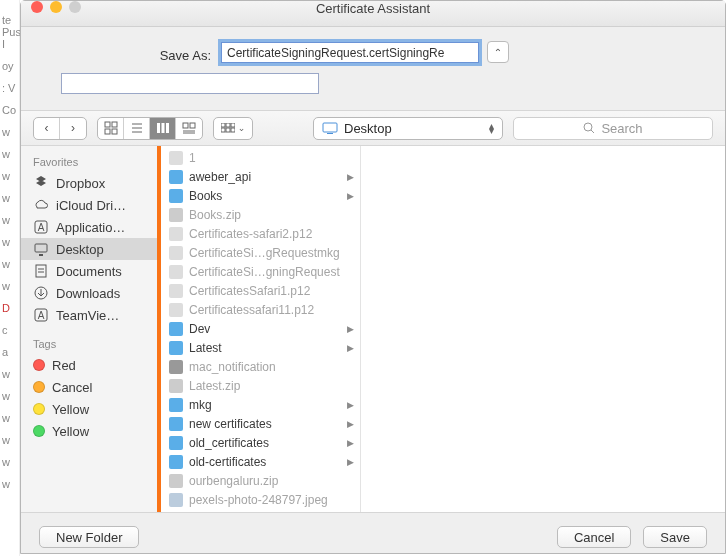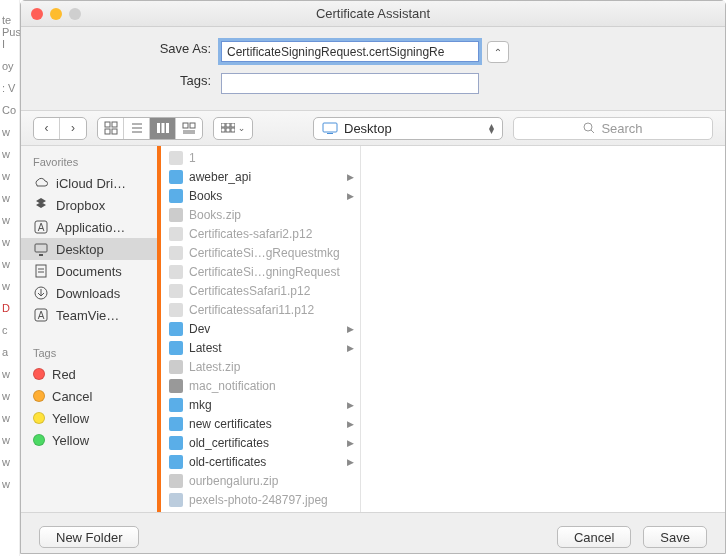--- a/index.html
+++ b/index.html
@@ -31,22 +31,21 @@
     width: 706px; height: 554px;
     background: #efefef;
     border: 1px solid #b6b6b6;
     border-radius: 5px 5px 0 0;
     display: flex;
     flex-direction: column;
   }
   .titlebar {
     height: 26px;
     display: flex;
-    align-items: center;
-    padding: 8px 10px;
+    padding: 0 10px;
     border-bottom: 1px solid #d0d0d0;
     background: linear-gradient(#f4f4f4,#e6e6e6);
     position: relative;
   }
   .traffic {
     display: flex;
     gap: 7px;
   }
   .traffic span {
     width: 12px; height: 12px; border-radius: 50%;
@@ -60,21 +59,21 @@
     left: 0; right: 0;
     text-align: center;
     font-size: 13px;
     color: #404040;
   }
   .form-area {
     padding: 14px 40px 6px 40px;
   }
   .form-row {
     display: flex;
-    align-items: flex-start;
+    align-items: flex-end;
     margin-bottom: 10px;
   }
   .form-label {
     width: 160px;
     text-align: right;
     padding-right: 10px;
     color: #333;
     font-size: 13px;
   }
   .form-input {
@@ -270,21 +269,20 @@
 
   <div class="form-area">
     <div class="form-row">
       <div class="form-label">Save As:</div>
       <input class="form-input focused" value="CertificateSigningRequest.certSigningRe" style="">
       <div class="expand-btn">
         <span>⌃</span>
       </div>
     </div>
     <div class="form-row">
-      <div class="form-label">Tags:</div>
       <input class="form-input" value="" style="">
     </div>
   </div>
 
   <div class="toolbar">
     <div class="seg">
       <div class="btn">
           <span>‹</span>
         </div>
       <div class="btn">
@@ -357,32 +355,32 @@
     </div>
   </div>
 
   <div class="body-area">
     <div class="sidebar">
       <div class="side-header">Favorites</div>
       <div id="fav-list">
           <div class="side-item">
             <span class="side-icon">
               <svg width="16" height="16">
+                <path d="M3 4 L8 1 L13 4 L8 7 Z M3 8 L8 5 L13 8 L8 11 Z" fill="#555"></path>
+              </svg>
+            </span>
+            <span>Dropbox</span>
+          </div>
+          <div class="side-item">
+            <span class="side-icon">
+              <svg width="16" height="16">
                 <path d="M4 10a3 3 0 0 1 1-5 4 4 0 0 1 7 1 2.5 2.5 0 0 1 0 5H4z" fill="none" stroke="#555"></path>
               </svg>
             </span>
             <span>iCloud Dri…</span>
-          </div>
-          <div class="side-item">
-            <span class="side-icon">
-              <svg width="16" height="16">
-                <path d="M3 4 L8 1 L13 4 L8 7 Z M3 8 L8 5 L13 8 L8 11 Z" fill="#555"></path>
-              </svg>
-            </span>
-            <span>Dropbox</span>
           </div>
           <div class="side-item">
             <span class="side-icon">
               <svg width="16" height="16">
                 <rect x="2" y="2" width="12" height="12" rx="2" fill="none" stroke="#555"></rect>
                 <text x="8" y="12" text-anchor="middle" font-size="10" fill="#555">A</text>
               </svg>
             </span>
             <span>Applicatio…</span>
           </div>
@@ -417,21 +415,21 @@
           <div class="side-item">
             <span class="side-icon">
               <svg width="16" height="16">
                 <rect x="2" y="2" width="12" height="12" rx="2" fill="none" stroke="#555"></rect>
                 <text x="8" y="12" text-anchor="middle" font-size="10" fill="#555">A</text>
               </svg>
             </span>
             <span>TeamVie…</span>
           </div>
         </div>
-      <div class="side-header" style="margin-top:17px">Tags</div>
+      <div class="side-header" style="margin-top:8px">Tags</div>
       <div id="tag-list">
           <div class="side-item">
             <span class="tag-dot dot-red"></span>
             <span>Red</span>
           </div>
           <div class="side-item">
             <span class="tag-dot dot-orange"></span>
             <span>Cancel</span>
           </div>
           <div class="side-item">
@@ -488,26 +486,26 @@
             <span class="file-ico ico-folder"></span>
             <span>Dev</span>
             <span class="tri">▶</span>
           </div>
           <div class="file-item">
             <span class="file-ico ico-folder"></span>
             <span>Latest</span>
             <span class="tri">▶</span>
           </div>
           <div class="file-item dim">
+            <span class="file-ico ico-exe"></span>
+            <span>mac_notification</span>
+          </div>
+          <div class="file-item dim">
             <span class="file-ico ico-zip"></span>
             <span>Latest.zip</span>
-          </div>
-          <div class="file-item dim">
-            <span class="file-ico ico-exe"></span>
-            <span>mac_notification</span>
           </div>
           <div class="file-item">
             <span class="file-ico ico-folder"></span>
             <span>mkg</span>
             <span class="tri">▶</span>
           </div>
           <div class="file-item">
             <span class="file-ico ico-folder"></span>
             <span>new certificates</span>
             <span class="tri">▶</span>

